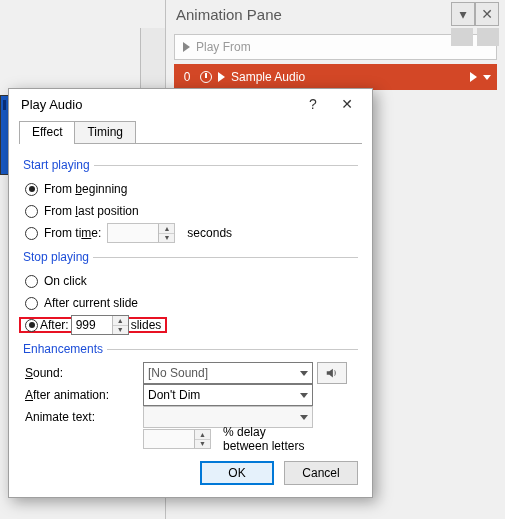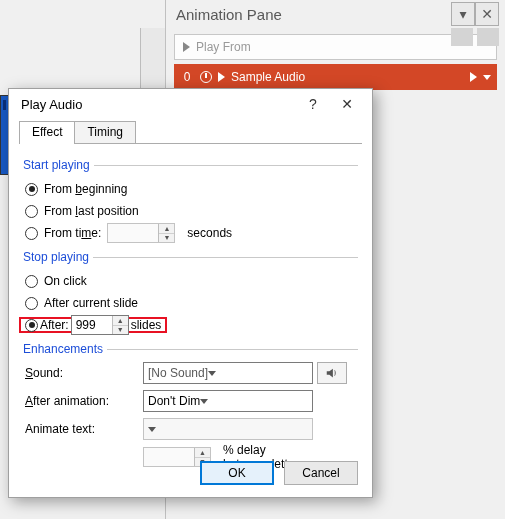--- a/index.html
+++ b/index.html
@@ -71,22 +71,22 @@
   .spin .arrows div { flex:1; display:flex; align-items:center; justify-content:center; font-size:7px; color:#555; background:#f2f2f2; cursor:pointer; }
   .spin .arrows div:first-child { border-bottom:1px solid #d0d0d0; }
   .spin.disabled { border-color:#c3c3c3; }
   .spin.disabled input { color:#9a9a9a; background:#fafafa; }
   .spin.wide input { width:50px; }
   .muted { color:#000000; }
   .sec { margin-left:6px; }
 
   .highlight { border:2px solid #e81123; padding:1px 4px; margin-left:-6px; display:inline-flex; align-items:center; gap:2px; height:16px; }
 
-  .grid2 { display:grid; grid-template-columns:118px 170px 34px; row-gap:6px; align-items:center; }
-  .combo { height:22px; border:1px solid #7a7a7a; background:#fff; display:flex; align-items:center; padding:0 4px; cursor:pointer; }
+  .grid2 { display:grid; grid-template-columns:118px 170px 34px; align-items:center; }
+  .combo { height:22px; border:1px solid #7a7a7a; background:#fff; display:flex; align-items:center; padding:0 4px; justify-content:space-between; cursor:pointer; }
   .combo .dd { width:0;height:0;border-left:4px solid transparent;border-right:4px solid transparent;border-top:5px solid #555; }
   .combo.disabled { border-color:#c3c3c3; color:#9a9a9a; background:#f7f7f7; }
   .sound-combo { color:#595959; }
   .speaker-btn { width:30px;height:22px;border:1px solid #adadad;background:#f4f4f4;display:flex;align-items:center;justify-content:center;cursor:pointer;margin-left:4px; }
   .speaker-btn svg { width:14px;height:14px; }
 
   .dlg-buttons { position:absolute; right:14px; bottom:12px; display:flex; gap:10px; }
   .btn { width:74px; height:24px; border:1px solid #adadad; background:#e9e9e9; font-size:12px; cursor:pointer; display:flex;align-items:center;justify-content:center; }
   .btn.primary { border:1px solid #0078d7; box-shadow:inset 0 0 0 1px #0078d7; background:#e5f1fb; }
   .lbl-col { white-space:nowrap; }

